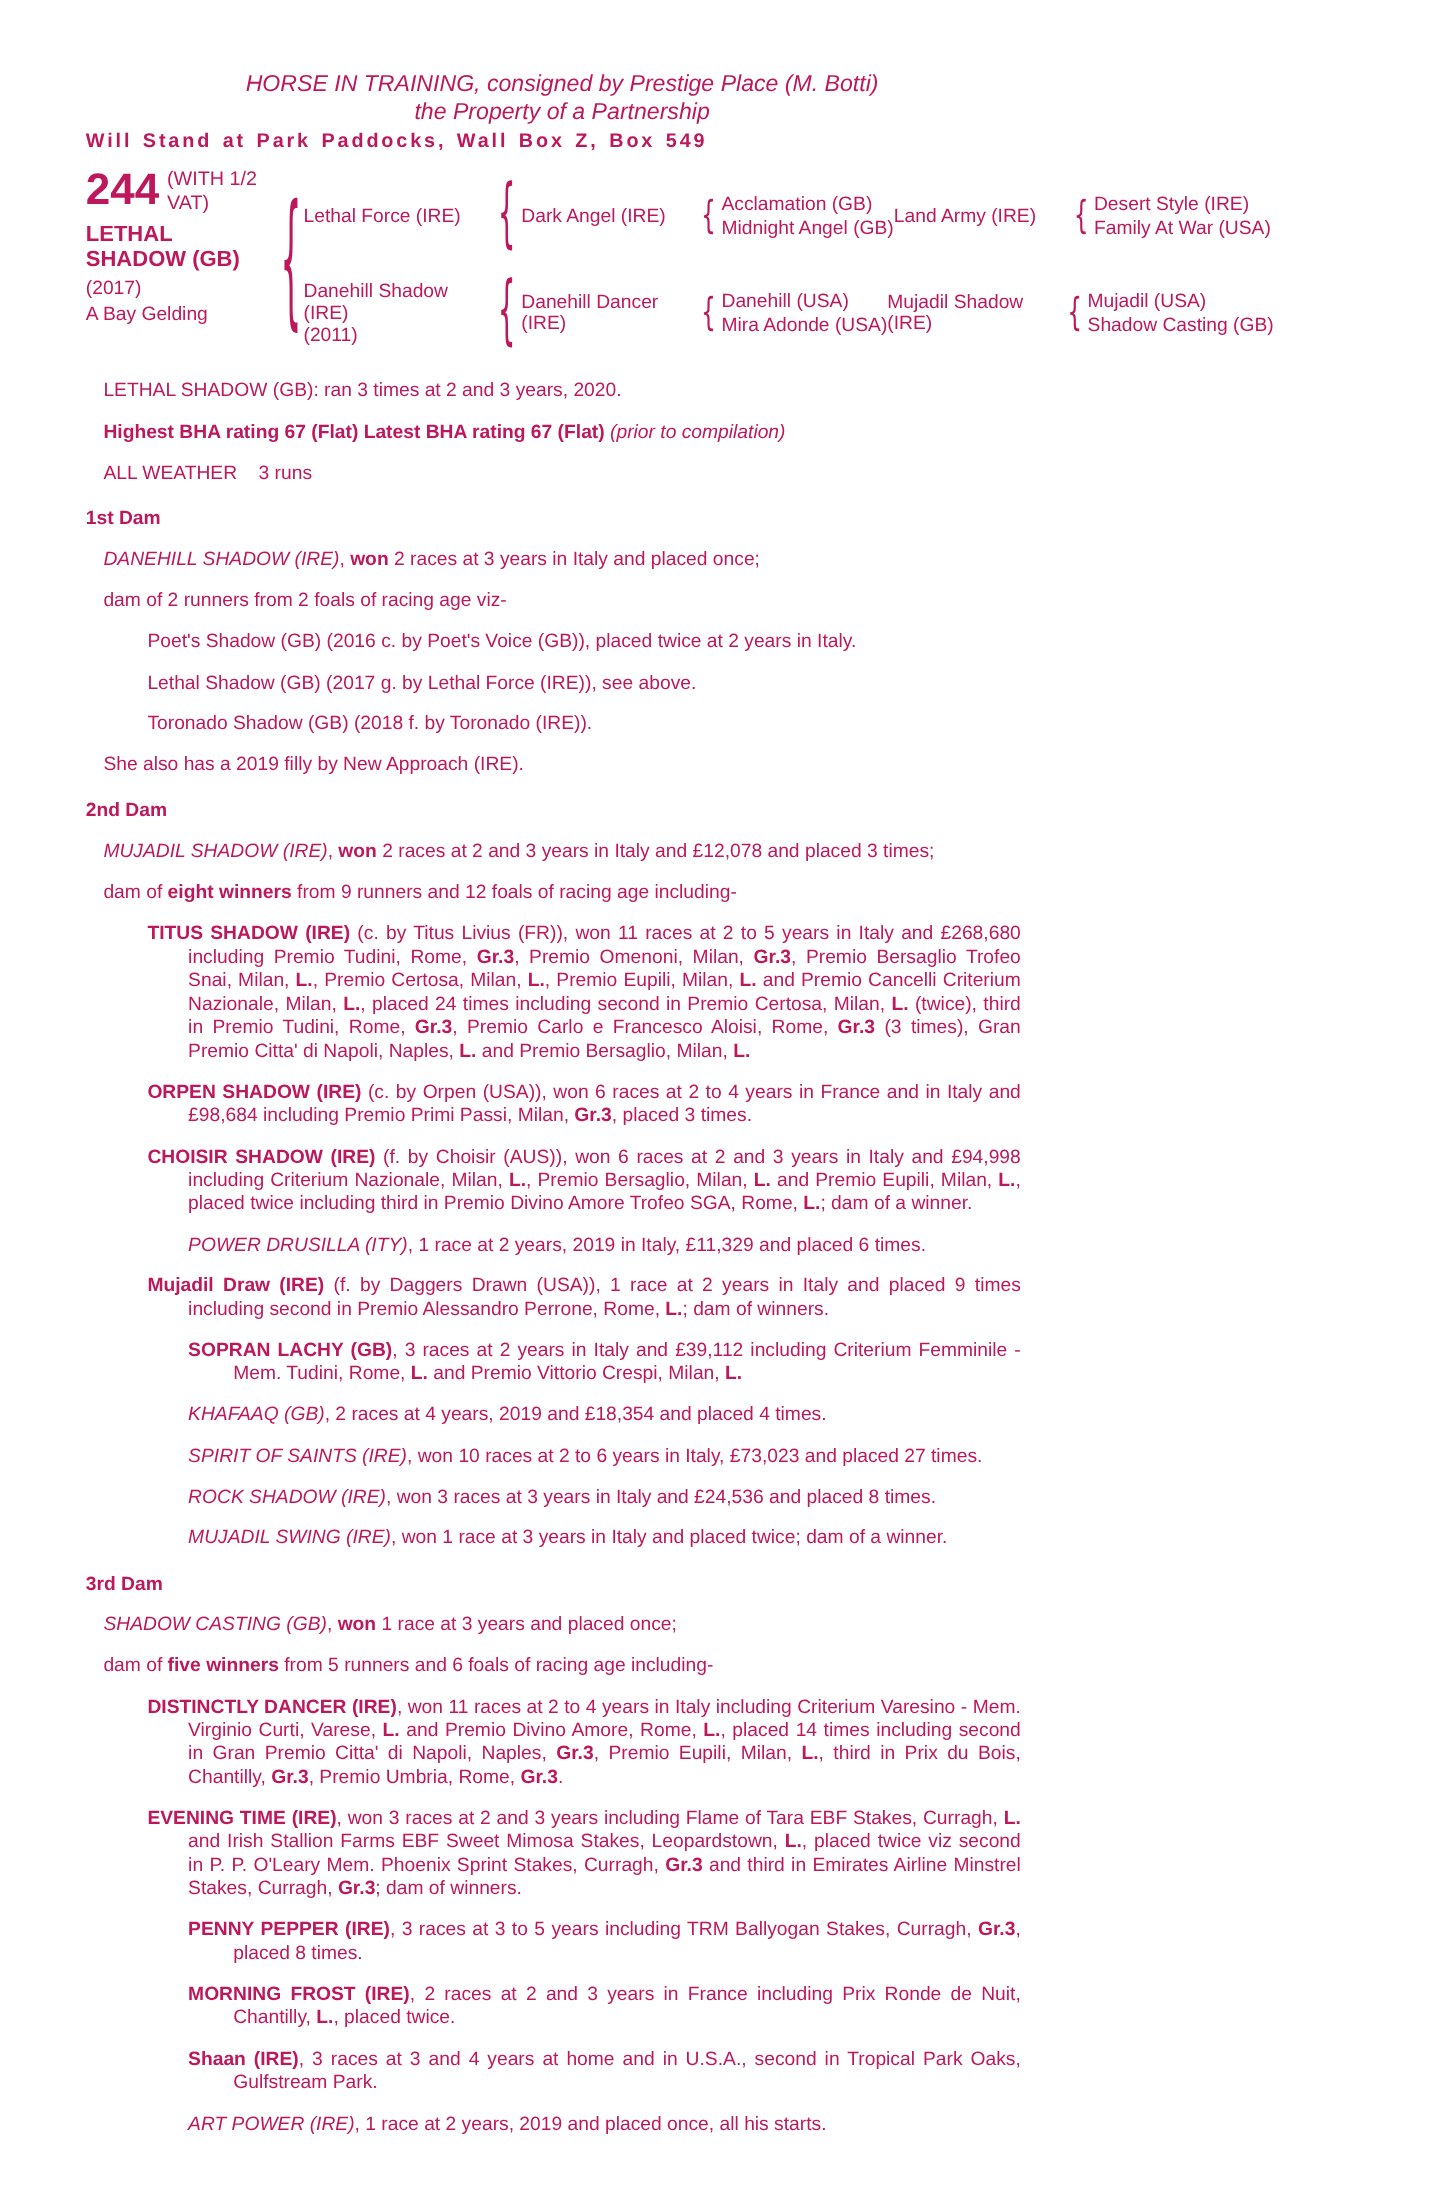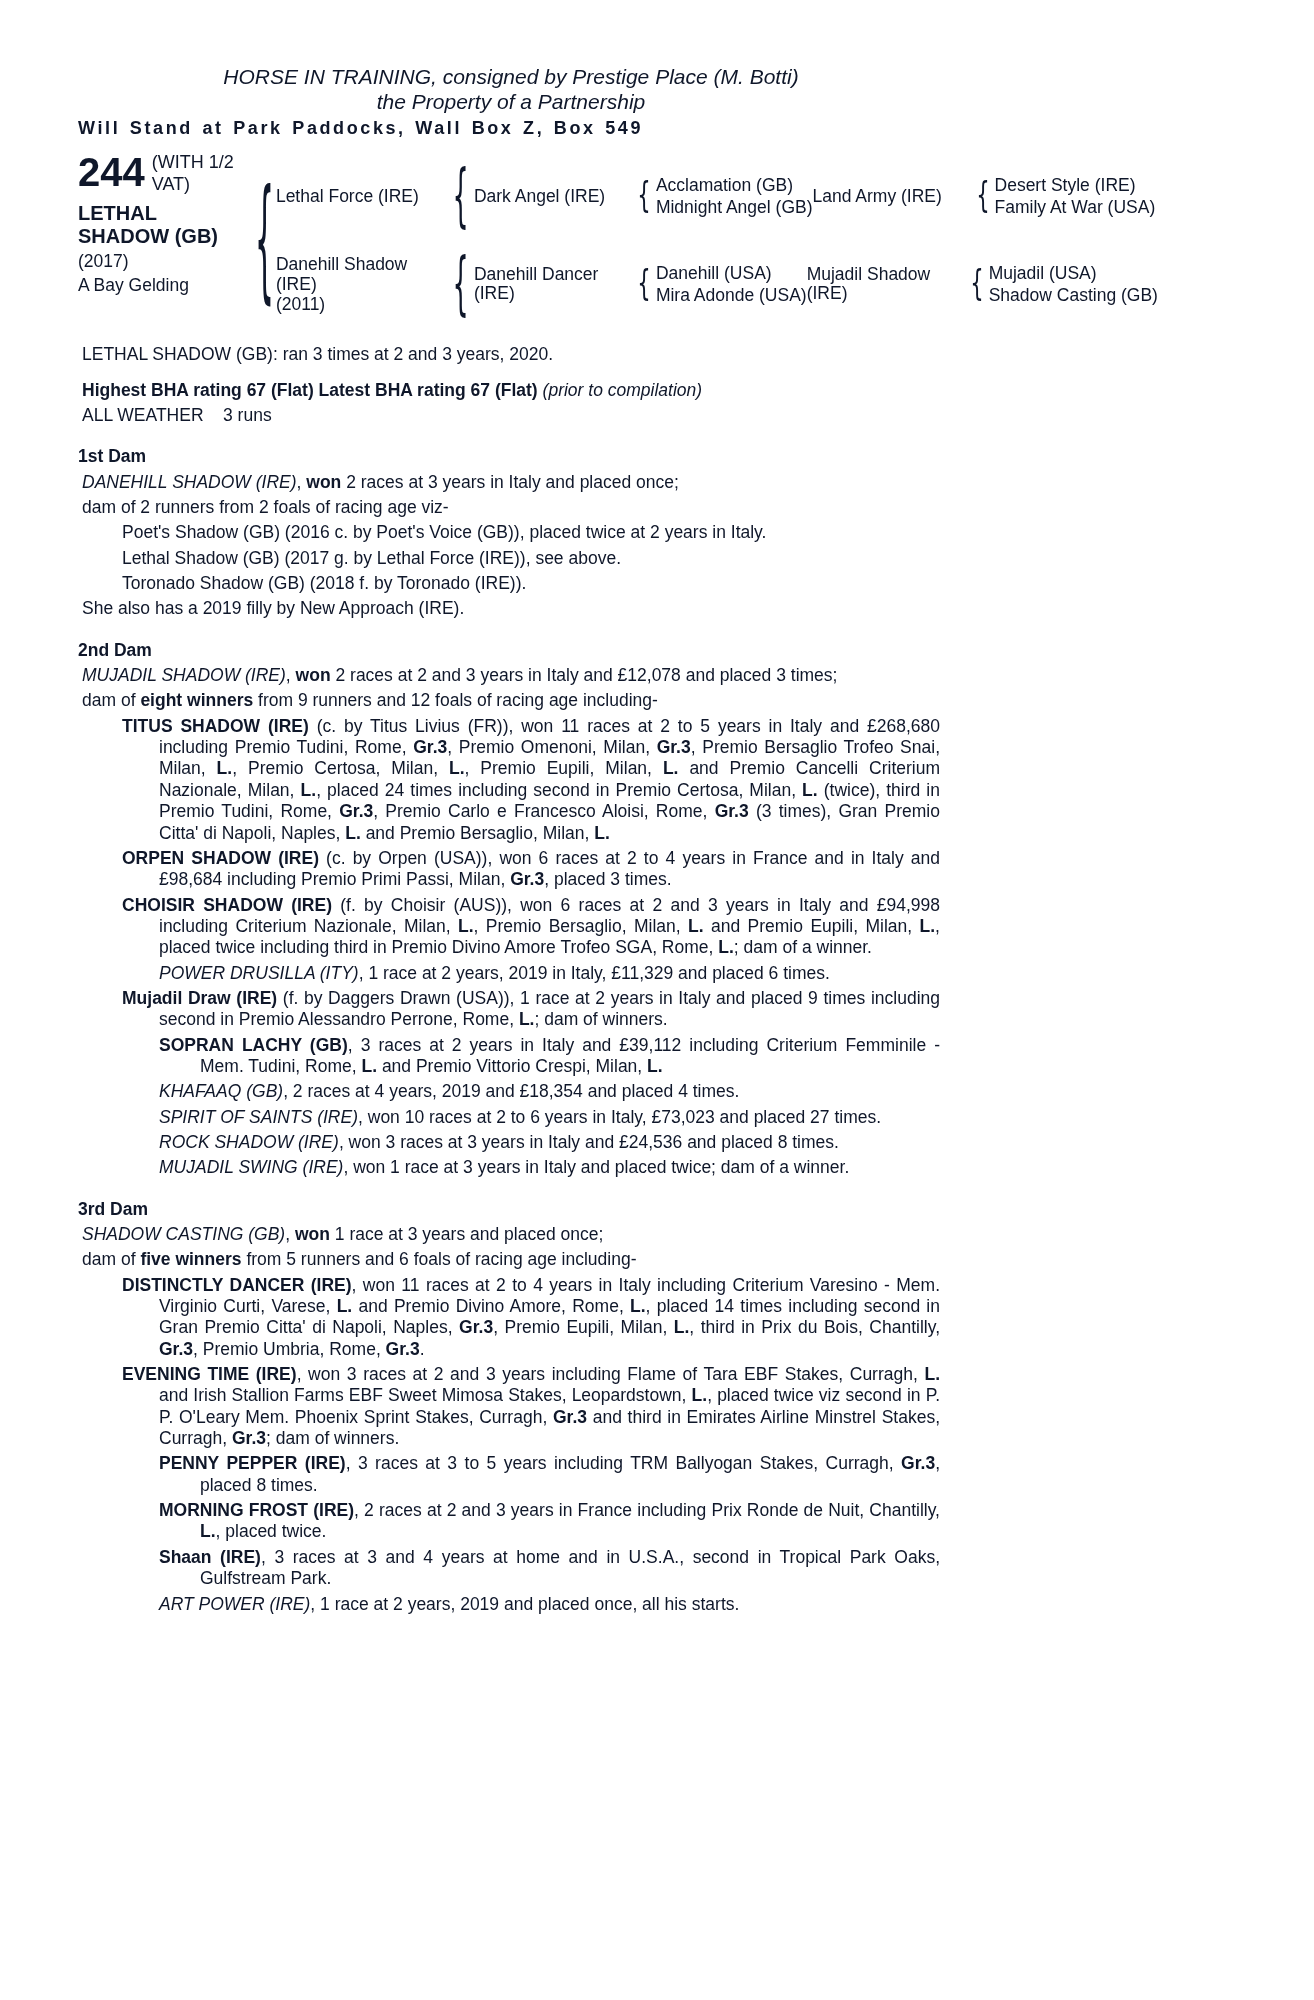--- a/index.html
+++ b/index.html
@@ -1,17 +1,17 @@
 <!DOCTYPE html>
 <html><head>
 <meta charset="utf-8">
 <style>
   html,body{margin:0;padding:0;background:#ffffff;}
   .page{
-    width:1314px;height:2000px;box-sizing:border-box;background:#ffffff;color:#0f172a;
+    width:1314px;height:2000px;box-sizing:border-box;background:#ffffff;color:#be185d;
     font-family:"Liberation Sans",sans-serif;font-size:17.5px;line-height:1.22;
     padding:64px 0 4px 78px;overflow:hidden;
   }
   .content{width:866px;}
   .b{font-weight:bold;}
   .i{font-style:italic;}
   
   .hdr-consignor,.hdr-property{font-style:italic;font-size:21px;text-align:center;line-height:1.2;}
   .hdr-stand{font-weight:bold;font-size:18px;letter-spacing:2.6px;word-spacing:2px;margin-top:4px;}
   
@@ -31,21 +31,21 @@
   .gen2-cell{width:158px;line-height:1.1;}
   .gen3col{display:flex;flex-direction:column;justify-content:center;}
   .gen3{height:22px;line-height:22px;white-space:nowrap;}
   .brace{display:flex;align-items:center;justify-content:center;font-family:"DejaVu Sans",sans-serif;}
   .brace>span{display:block;font-weight:normal;}
   .brace-lg{width:26px;}.brace-lg>span{font-size:36px;transform:scale(0.85,3.7);}
   .brace-md{width:26px;}.brace-md>span{font-size:30px;transform:scale(0.85,2.3);}
   .brace-sm{width:24px;}.brace-sm>span{font-size:25px;transform:scale(0.85,1.4);}
   
   .bodytext{margin-top:16px;}
-  .para{margin:4px;text-align:justify;}
+  .para{margin:16px;text-align:justify;}
   .gap-above{margin-top:14px;}
   .ind1{padding-left:77px;text-indent:-37px;}
   .ind2{padding-left:118px;text-indent:-41px;}
   .dam-heading{font-size:17.5px;font-weight:bold;margin:20px 0 0 0;line-height:1.22;}
 </style>
 </head>
 <body>
 
 <div class="page">
   <div class="content">

